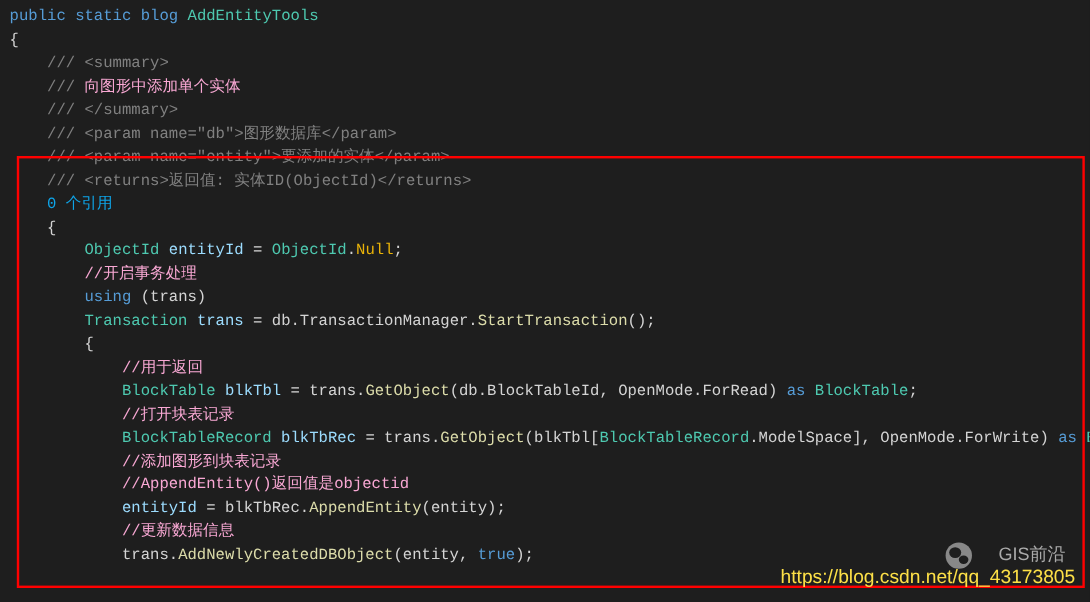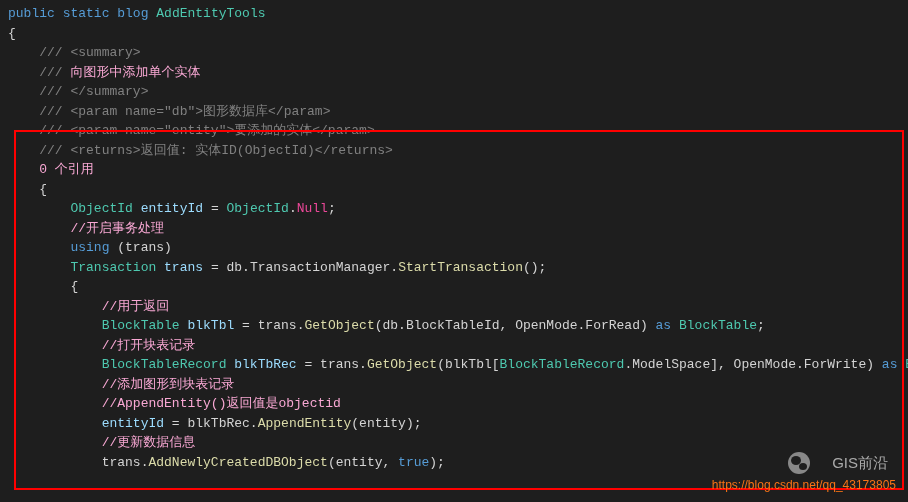--- a/index.html
+++ b/index.html
@@ -26,28 +26,28 @@
       width: 890px;
       height: 360px;
       pointer-events: none;
     }
     .kw-blue { color: #569cd6; }
     .kw-type { color: #4ec9b0; text-align: center; }
     .kw-method { color: #dcdcaa; }
     .kw-param { color: #9cdcfe; }
     .kw-comment { color: #f9a8d4; }
     .kw-xmltag { color: #808080; }
-    .kw-prop { color: #ec4899; margin-top: 16px; }
-    .dim { color: #f9a8d4; }
+    .kw-prop { color: #eab308; margin-top: 16px; }
+    .dim { color: #0ea5e9; }
     .watermark {
       position: absolute;
       bottom: 8px;
       right: 12px;
-      color: #f97316;
-      font-size: 12px;
+      color: #fde047;
+      font-size: 16px;
       font-family: Arial, sans-serif;
       text-align: right;
     }
     .wechat {
       position: absolute;
       bottom: 28px;
       right: 20px;
       display: flex;
       align-items: center;
       gap: 22px;

